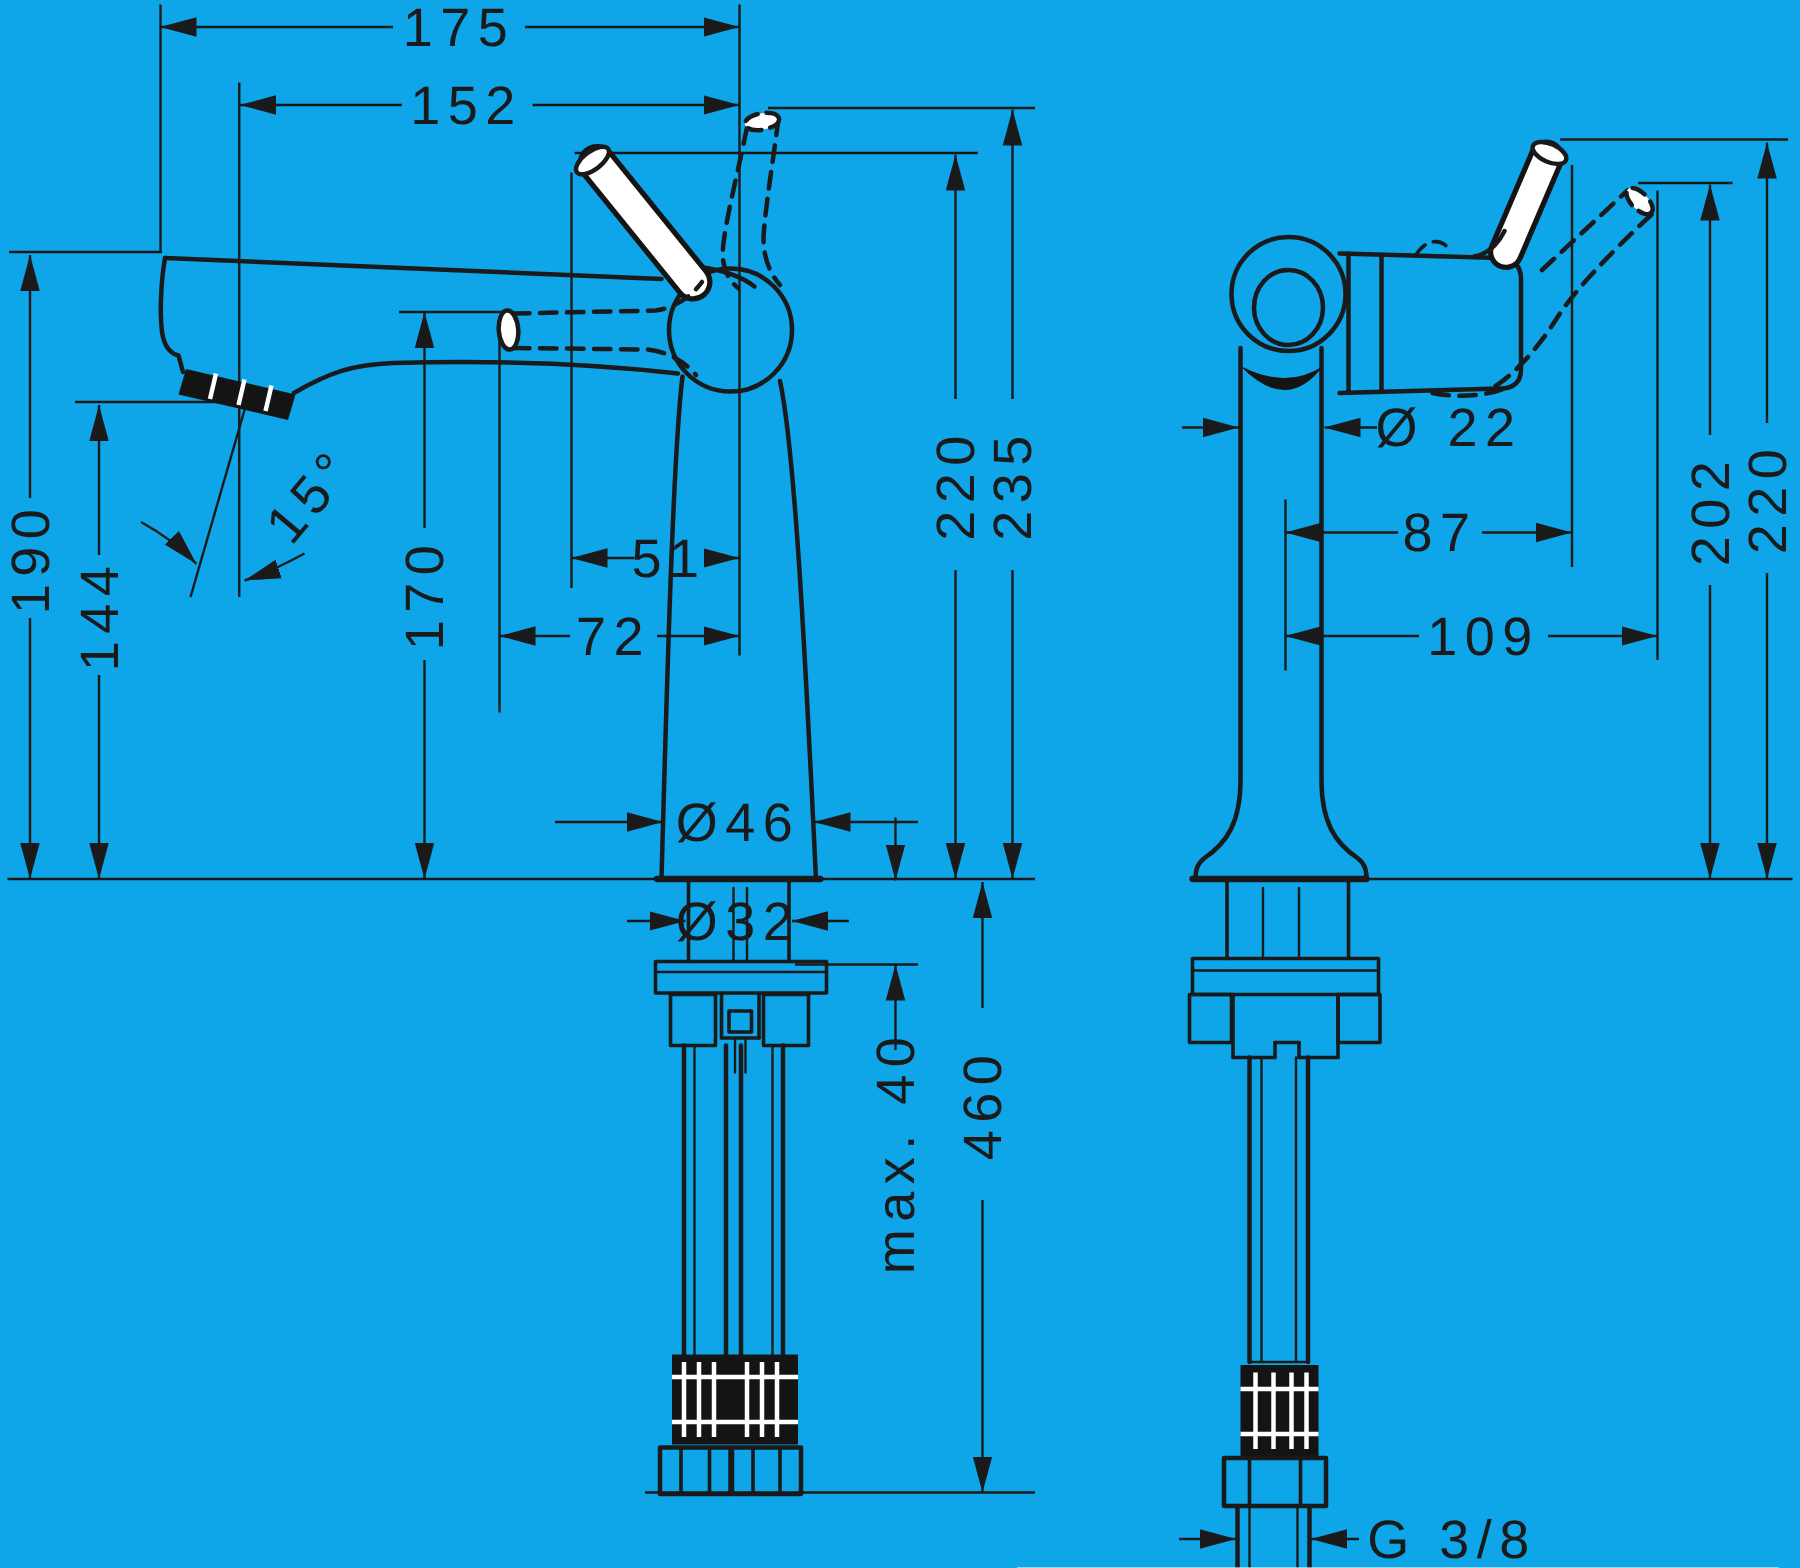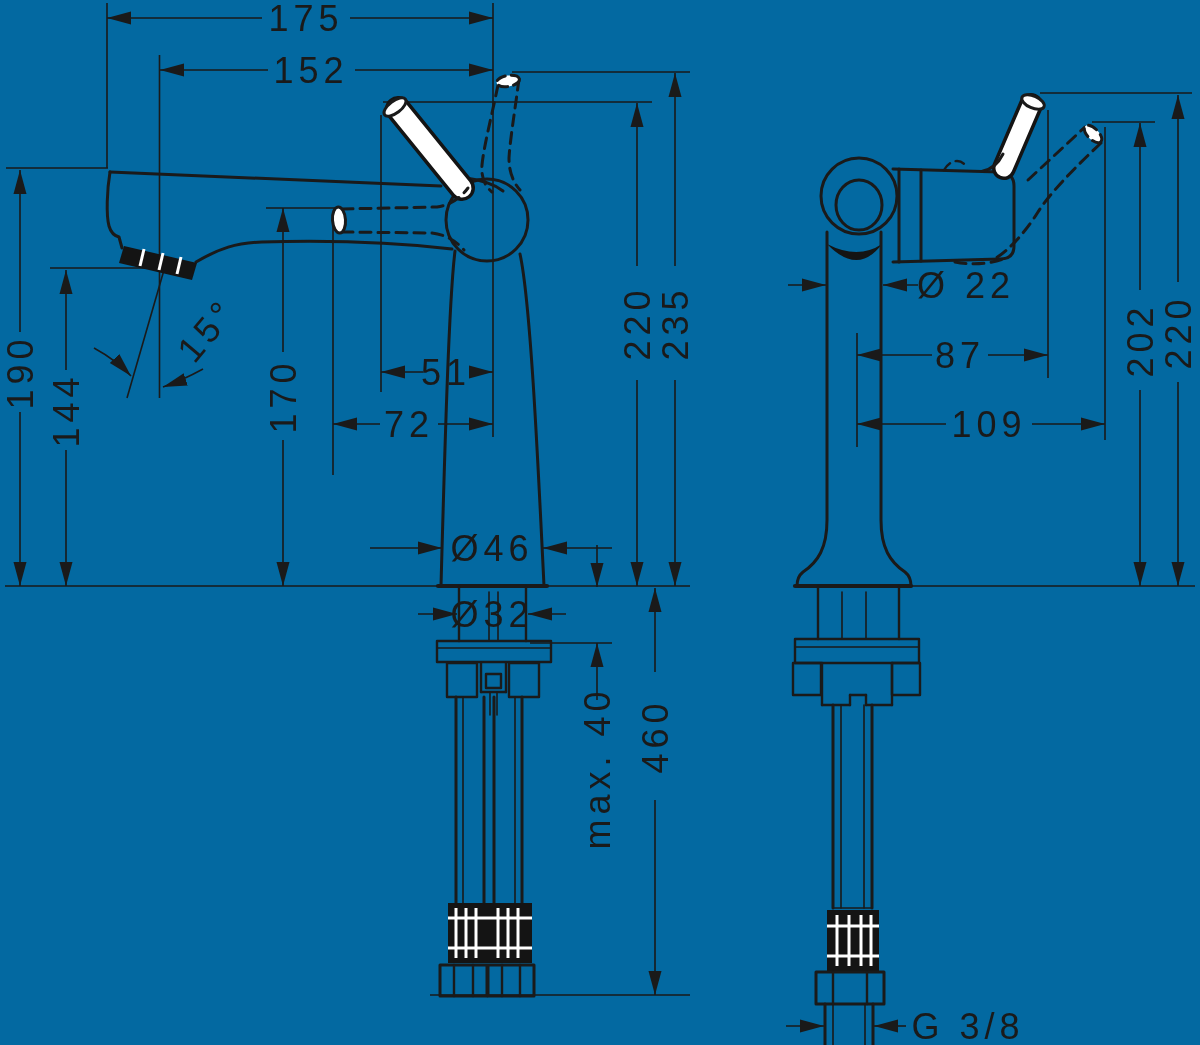--- a/index.html
+++ b/index.html
@@ -1,16 +1,16 @@
 <!DOCTYPE html>
 <html><head>
 <meta charset="utf-8">
 <style>
   html,body{margin:0;padding:0;background:#ffffff;}
-  .stage{width:1200px;height:1045px;background:#0369a1;position:relative;overflow:hidden;}
+  .stage{width:1200px;height:1045px;background:#0ea5e9;position:relative;overflow:hidden;}
   svg{display:block;}
   svg text{
     font-family:"Liberation Sans","DejaVu Sans",sans-serif;
     font-size:36px;font-weight:400;letter-spacing:5px;fill:#1a1a1a;
     text-anchor:middle;dominant-baseline:central;
   }
   .dim line,.dim path{stroke:#1a1a1a;stroke-width:1.6;fill:none;}
   .obj{stroke:#1a1a1a;stroke-width:3;fill:none;stroke-linecap:round;stroke-linejoin:round;}
   .thin{stroke-width:1.6;}
   .mid{stroke-width:2.4;}

